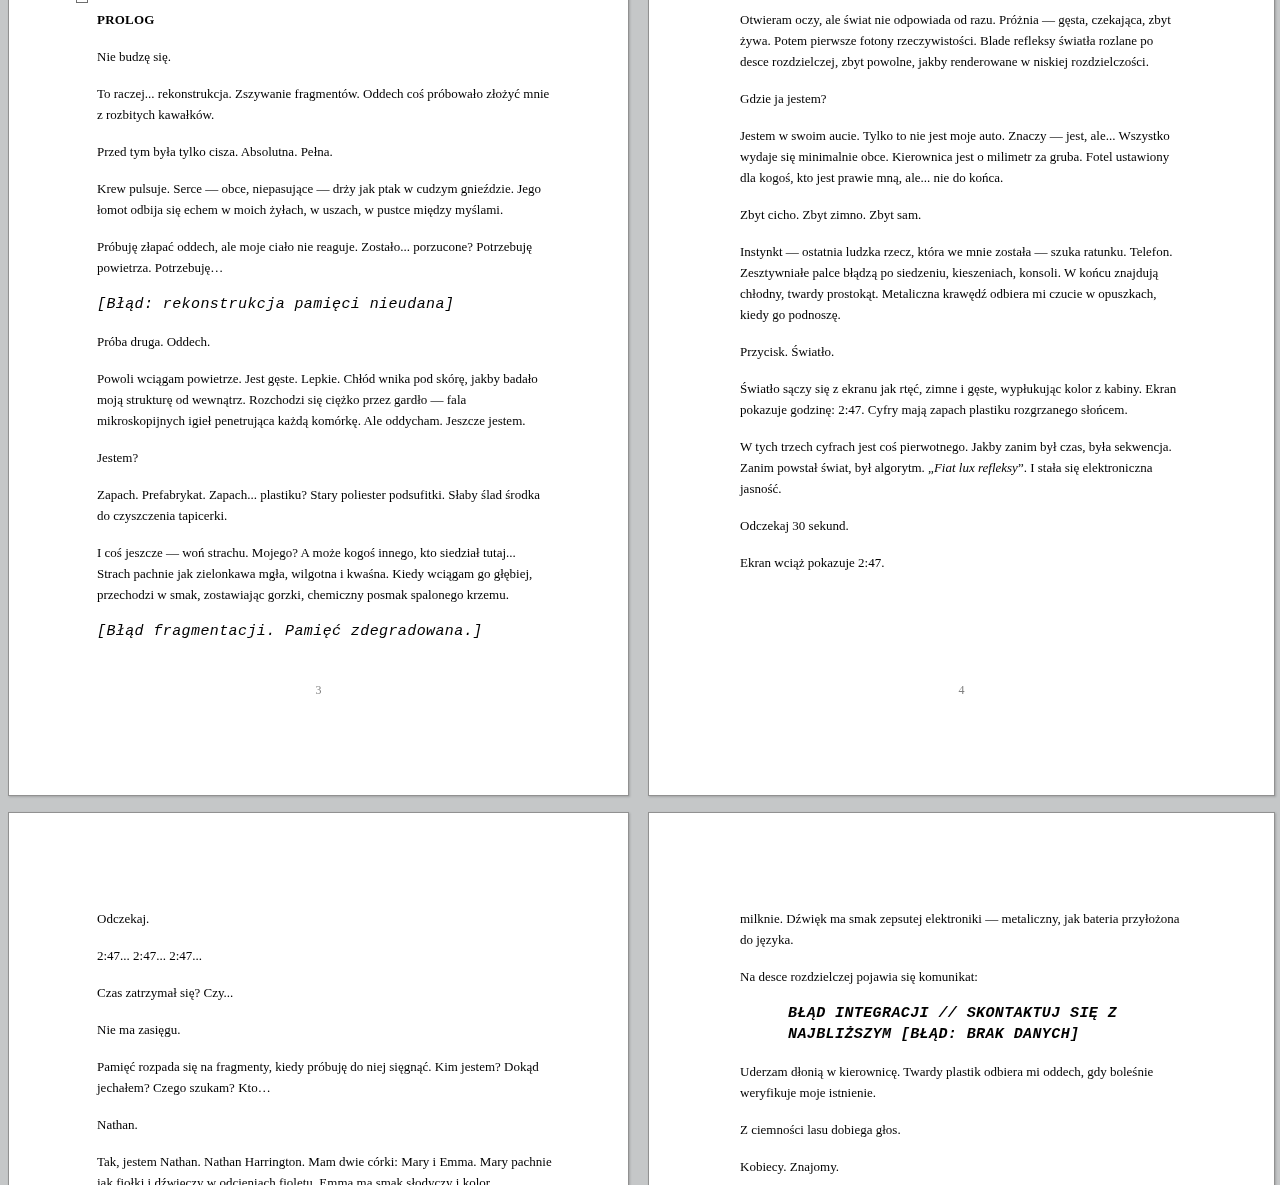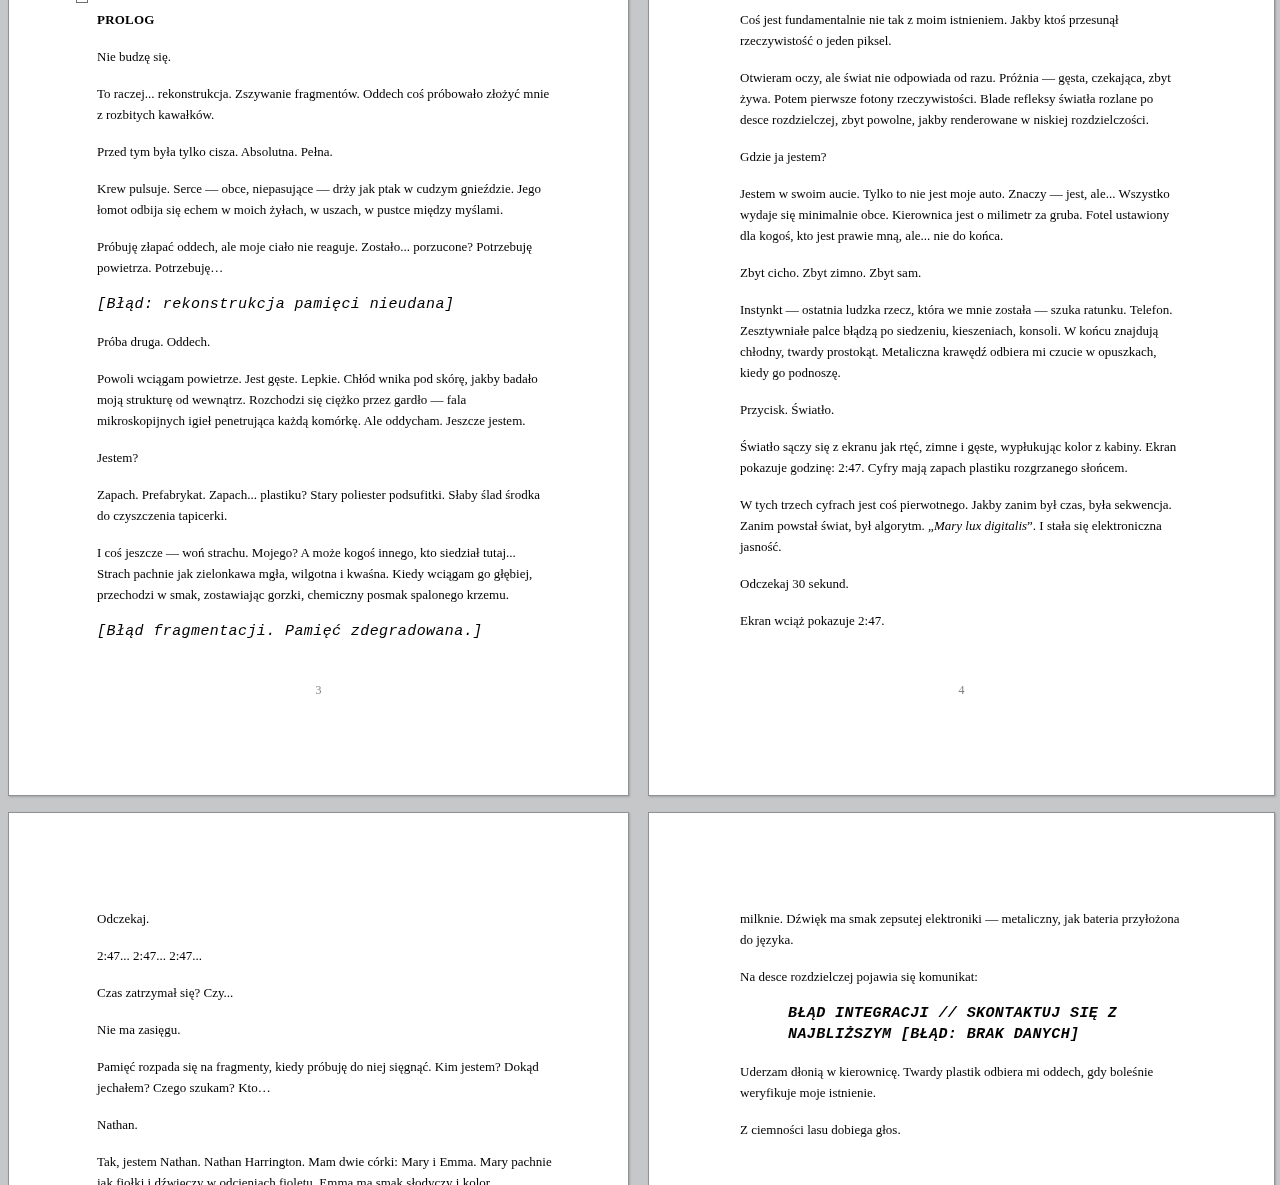--- a/index.html
+++ b/index.html
@@ -84,29 +84,28 @@
         <p class="block para-italic"><span>Jestem?</span></p>
         <p class="block para"><span>Zapach. Prefabrykat. Zapach... plastiku? Stary poliester podsufitki. Słaby ślad środka do czyszczenia tapicerki.</span></p>
         <p class="block para"><span>I coś jeszcze — woń strachu. Mojego? A może kogoś innego, kto siedział tutaj... Strach pachnie jak zielonkawa mgła, wilgotna i kwaśna. Kiedy wciągam go głębiej, przechodzi w smak, zostawiając gorzki, chemiczny posmak spalonego krzemu.</span></p>
         <p class="block mono"><span>[Błąd fragmentacji. Pamięć zdegradowana.]</span></p>
       </div>
     <div class="page-number">3</div>
   </div>
 
   <div class="page page-tr">
     <div class="content">
-        <p class="block para"><span>Coś jest fundamentalnie nie tak z moim istnieniem. Jakby ktoś przesunął rzeczywistość o jeden piksel.</span></p>
         <p class="block para"><span>Otwieram oczy, ale świat nie odpowiada od razu. Próżnia — gęsta, czekająca, zbyt żywa. Potem pierwsze fotony rzeczywistości. Blade refleksy światła rozlane po desce rozdzielczej, zbyt powolne, jakby renderowane w niskiej rozdzielczości.</span></p>
         <p class="block para-italic"><span>Gdzie ja jestem?</span></p>
         <p class="block para"><span>Jestem w swoim aucie. Tylko to nie jest moje auto. Znaczy — jest, ale... Wszystko wydaje się minimalnie obce. Kierownica jest o milimetr za gruba. Fotel ustawiony dla kogoś, kto jest prawie mną, ale... nie do końca.</span></p>
         <p class="block para"><span>Zbyt cicho. Zbyt zimno. Zbyt sam.</span></p>
         <p class="block para"><span>Instynkt — ostatnia ludzka rzecz, która we mnie została — szuka ratunku. Telefon. Zesztywniałe palce błądzą po siedzeniu, kieszeniach, konsoli. W końcu znajdują chłodny, twardy prostokąt. Metaliczna krawędź odbiera mi czucie w opuszkach, kiedy go podnoszę.</span></p>
         <p class="block para"><span>Przycisk. Światło.</span></p>
         <p class="block para"><span>Światło sączy się z ekranu jak rtęć, zimne i gęste, wypłukując kolor z kabiny. Ekran pokazuje godzinę: 2:47. Cyfry mają zapach plastiku rozgrzanego słońcem.</span></p>
-        <p class="block para"><span>W tych trzech cyfrach jest coś pierwotnego. Jakby zanim był czas, była sekwencja. Zanim powstał świat, był algorytm. „</span><span class="run-italic">Mary lux digitalis</span><span>”. I stała się elektroniczna jasność.</span></p>
+        <p class="block para"><span>W tych trzech cyfrach jest coś pierwotnego. Jakby zanim był czas, była sekwencja. Zanim powstał świat, był algorytm. „</span><span class="run-italic">Fiat lux refleksy</span><span>”. I stała się elektroniczna jasność.</span></p>
         <p class="block para-italic"><span>Odczekaj 30 sekund.</span></p>
         <p class="block para"><span>Ekran wciąż pokazuje 2:47.</span></p>
       </div>
     <div class="page-number">4</div>
   </div>
 
   <div class="page page-bl">
     <div class="content">
         <p class="block para-italic"><span>Odczekaj.</span></p>
         <p class="block para"><span>2:47... 2:47... 2:47...</span></p>
@@ -118,18 +117,19 @@
       </div>
   </div>
 
   <div class="page page-br">
     <div class="content">
         <p class="block para"><span>milknie. Dźwięk ma smak zepsutej elektroniki — metaliczny, jak bateria przyłożona do języka.</span></p>
         <p class="block para"><span>Na desce rozdzielczej pojawia się komunikat:</span></p>
         <p class="block mono-bold"><span>BŁĄD INTEGRACJI // SKONTAKTUJ SIĘ Z NAJBLIŻSZYM [BŁĄD: BRAK DANYCH]</span></p>
         <p class="block para"><span>Uderzam dłonią w kierownicę. Twardy plastik odbiera mi oddech, gdy boleśnie weryfikuje moje istnienie.</span></p>
         <p class="block para"><span>Z ciemności lasu dobiega głos.</span></p>
+        <p class="block para"><span>Kobiecy. Znajomy.</span></p>
       </div>
   </div>
 
   <div class="top-artifact"></div>
 
 </div>
 
 </body></html>

